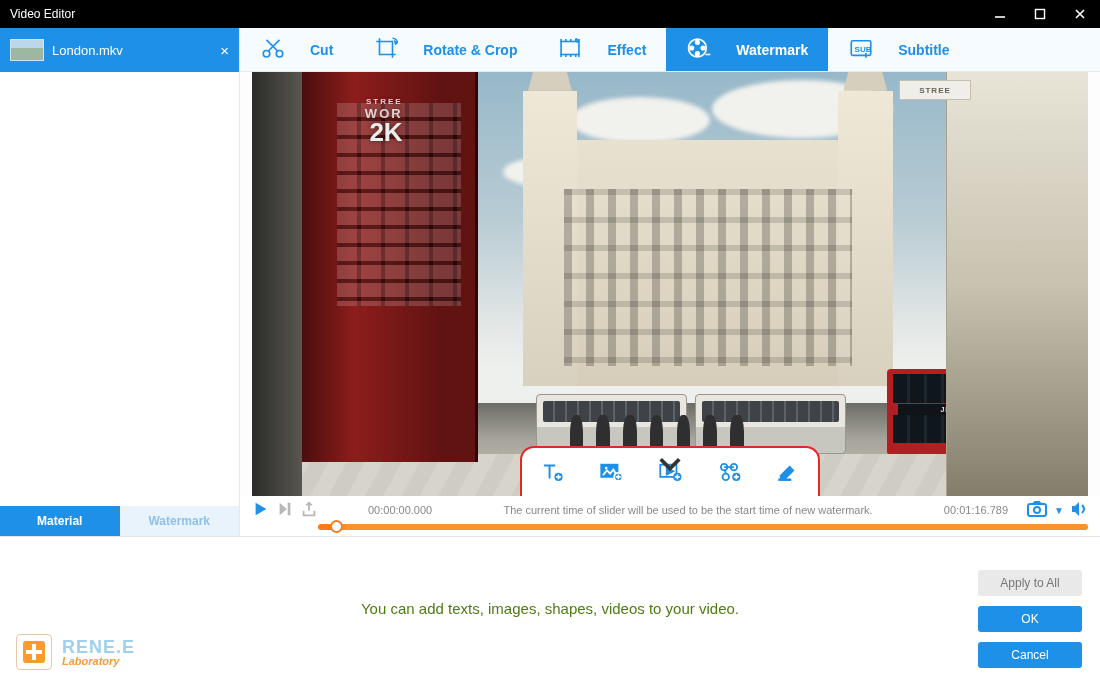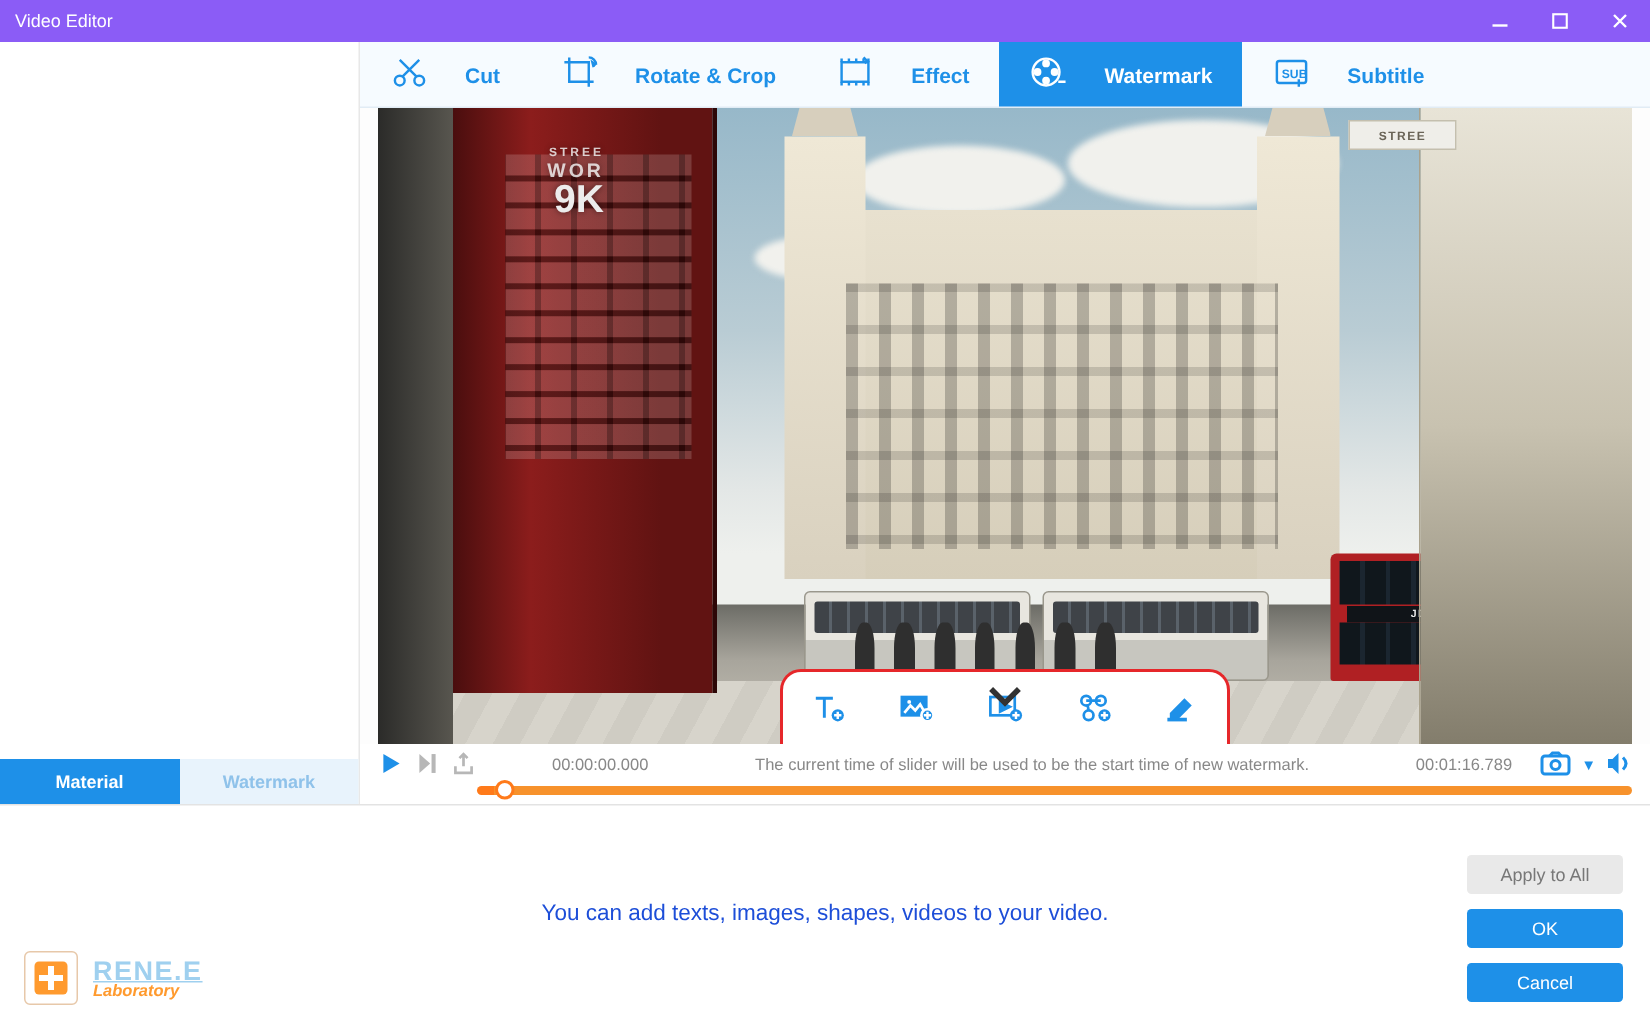--- a/index.html
+++ b/index.html
@@ -1,20 +1,20 @@
 <!DOCTYPE html>
 <html><head>
 <meta charset="utf-8">
 <style>
   * { box-sizing: border-box; margin: 0; padding: 0; font-family: "Segoe UI", Tahoma, sans-serif; }
   html, body { width: 1100px; height: 680px; overflow: hidden; background: #fff; }
 
   
   .titlebar {
-    height: 28px; background: #8b5cf6; color: #fff; display: flex;
+    height: 28px; background: #000000; color: #fff; display: flex;
     align-items: center; padding-left: 10px; font-size: 12px;
   }
   .titlebar .title { flex: 1; }
   .titlebar .winbtn { width: 40px; height: 28px; display: flex; align-items: center; justify-content: center; }
   .titlebar .winbtn svg { stroke: #fff; }
 
   
   .body { display: flex; height: 508px; }
   .sidebar {
     width: 240px; display: flex; flex-direction: column; background: #fff;
@@ -158,34 +158,34 @@
   .slider-row::before{content:"";position:absolute;inset:0;border-radius:3px;
     background: linear-gradient(90deg,#ff7a1a 0 1.5%, #f7922c 1.5% 100%);
   }
   .slider-knob{position:absolute;left:1.5%;top:-4px;width:13px;height:13px;border-radius:50%;
     background:#fff;border:2px solid #ff7a1a;}
 
   
   .bottom-pane{ height:144px; border-top:1px solid #e3e3e3; background:#fff;
     position:relative; display:flex; flex-direction:column; }
   .empty-msg{ flex:1; display:flex; align-items:center; justify-content:center;
-    color:#1d4ed8; font-size:15px; }
+    color:#4d7c0f; font-size:15px; }
   .dlg-buttons{ position:absolute; right:18px; bottom:12px; display:flex; gap:10px;flex-direction:column; }
   .btn{ width:104px; height:26px; border-radius:3px; font-size:12px;
     display:flex; align-items:center; justify-content:center; }
   .btn.primary{ background:#1e90e8; color:#fff; }
   .btn.secondary{ background:#e9e9e9; color:#777; }
   .brand{ position:absolute; left:16px; bottom:10px; display:flex; align-items:center; gap:10px;}
   .brand .logo{ width:36px;height:36px;background:#fff;border:1px solid #e7c8a9;border-radius:4px;
     display:flex;align-items:center;justify-content:center;}
   .brand .logo .plus{width:22px;height:22px;background:#ff9a2e;position:relative;border-radius:3px;}
   .brand .logo .plus::before,.brand .logo .plus::after{content:"";position:absolute;background:#fff;}
   .brand .logo .plus::before{left:9px;top:3px;width:4px;height:16px;}
   .brand .logo .plus::after{top:9px;left:3px;height:4px;width:16px;}
-  .brand .txt .l1{font-size:18px;font-weight:800;color:#9fd0ef;letter-spacing:1px;text-decoration:underline;}
+  .brand .txt .l1{font-size:18px;font-weight:800;color:#9fd0ef;letter-spacing:1px;}
   .brand .txt .l2{font-size:11px;font-weight:800;color:#ff9a2e;font-style:italic;margin-top:-3px;}
 </style>
 </head>
 <body>
 
 <div class="titlebar">
   <span class="title">Video Editor</span>
   <div class="winbtn">
     <svg width="12" height="12">
         <path d="M1 9 h10" stroke-width="1.6"></path>
@@ -199,20 +199,25 @@
   <div class="winbtn">
     <svg width="12" height="12">
         <path d="M2 2 L10 10 M10 2 L2 10" stroke-width="1.6"></path>
       </svg>
   </div>
 </div>
 
 <div class="body">
 
   <div class="sidebar">
+    <div class="file-tab">
+      <div class="thumb"></div>
+      <span>London.mkv</span>
+      <span class="close">×</span>
+    </div>
     <div class="filler"></div>
     <div class="mw-tabs">
       <div class="mw-tab active">Material</div>
       <div class="mw-tab">Watermark</div>
     </div>
   </div>
 
   <div class="content">
 
     <div class="tabbar">
@@ -302,21 +307,21 @@
               <i></i>
               <i></i>
             </div>
           <div class="rightbuilding"></div>
           <div class="sign">STREE</div>
           <div class="leftwall"></div>
           <div class="phonebox"></div>
           <div class="wm-badge">
             <div class="small">STREE</div>
             <div class="small" style="font-size:13px;">WOR</div>
-            <div class="big">9K</div>
+            <div class="big">2K</div>
           </div>
         </div>
 
         <div class="overlay-bar">
           <span class="chev">
             <svg width="14" height="10" viewBox="0 0 14 10">
                 <path d="M2 3 L7 8 L12 3" fill="none" stroke="#333" stroke-width="2"></path>
               </svg>
           </span>
           <div class="obtn">

